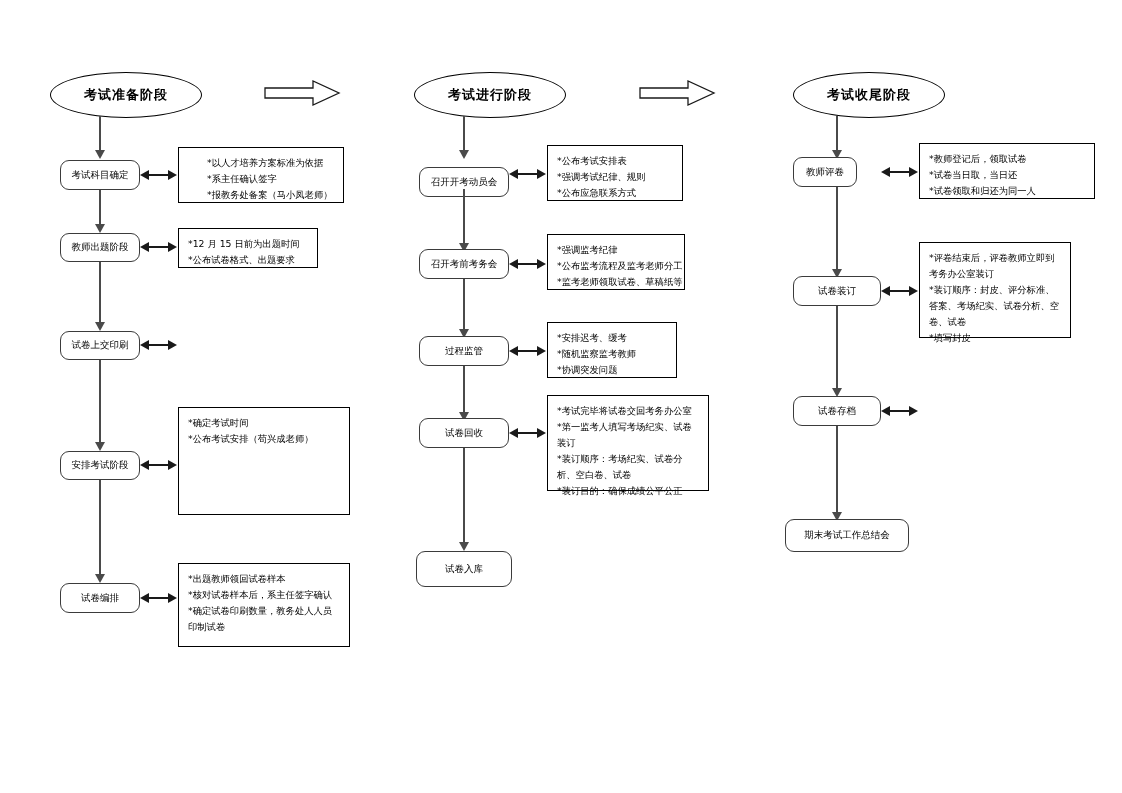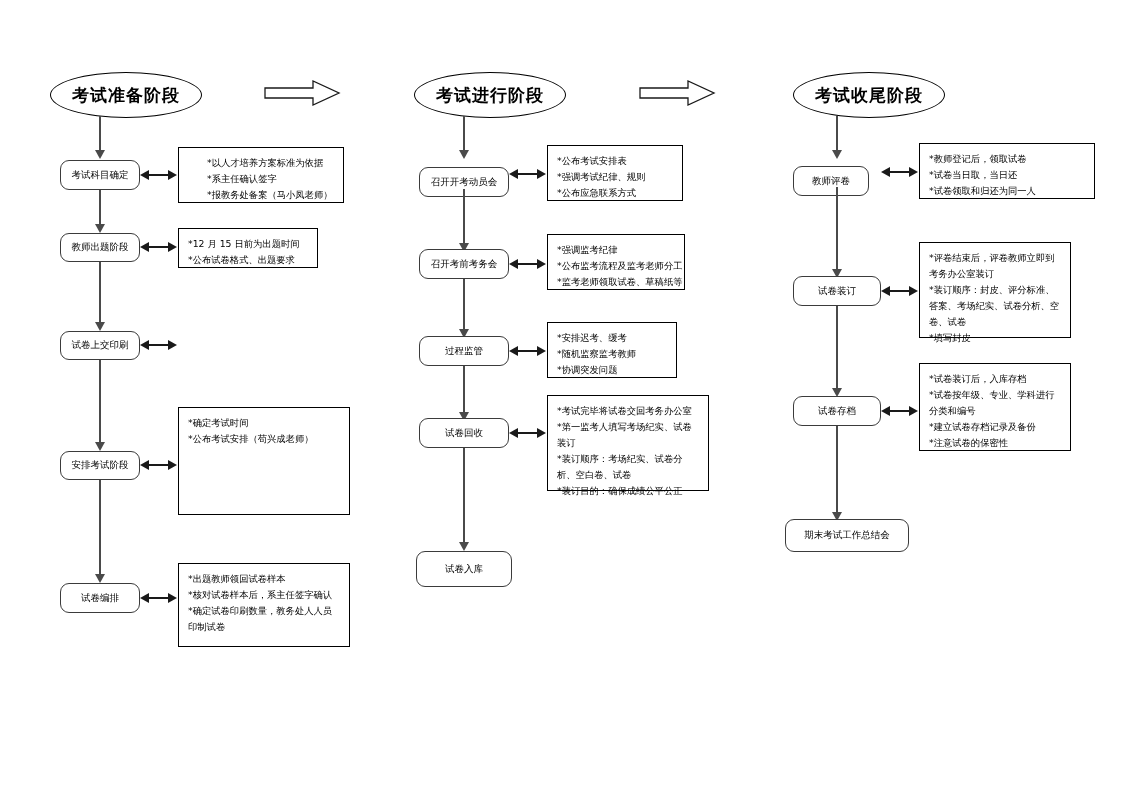--- a/index.html
+++ b/index.html
@@ -25,21 +25,21 @@
   }
   
   .oval {
     position: absolute;
     border: 1.4px solid #000;
     border-radius: 50%;
     background: #fff;
     display: flex;
     align-items: center;
     justify-content: center;
-    font-size: 17px;
+    font-size: 13px;
     font-weight: bold;
     letter-spacing: 1px;
     color: #000;
     white-space: nowrap;
   }
   
   .proc {
     position: absolute;
     border: 1.3px solid #3b3b3b;
     border-radius: 9px;
@@ -266,21 +266,21 @@
     </svg>
   </div>
 
   <div class="col" style="left:748px;">
 
     <div class="oval" style="left:45px; top:72px; width:150px; height:44px;">考试收尾阶段</div>
 
     <div class="vline" style="left:88px; top:116px; height:36px;"></div>
     <div class="vhead" style="left:83.5px; top:150px;"></div>
 
-    <div class="proc" style="left:45px; top:166px; width:76px; height:30px;">教师评卷</div>
+    <div class="proc" style="left:45px; top:157px; width:64px; height:30px;">教师评卷</div>
 
     <div class="hline" style="left:141px; top:171px; width:24px;"></div>
     <div class="hhead-l" style="left:133px; top:166.5px;"></div>
     <div class="hhead-r" style="left:161px; top:166.5px;"></div>
 
     <div class="note" style="left:171px; top:143px; width:176px; height:56px;">
       <div>*教师登记后，领取试卷</div>
       <div>*试卷当日取，当日还</div>
       <div>*试卷领取和归还为同一人</div>
     </div>
@@ -302,26 +302,20 @@
 
     <div class="vline" style="left:88px; top:306px; height:84px;"></div>
     <div class="vhead" style="left:83.5px; top:388px;"></div>
 
     <div class="proc" style="left:45px; top:396px; width:88px; height:30px;">试卷存档</div>
 
     <div class="hline" style="left:141px; top:410px; width:24px;"></div>
     <div class="hhead-l" style="left:133px; top:405.5px;"></div>
     <div class="hhead-r" style="left:161px; top:405.5px;"></div>
 
-    <div class="note" style="left:171px; top:363px; width:152px; height:88px;">
-      <div class="wrap">*试卷装订后，入库存档</div>
-      <div class="wrap">*试卷按年级、专业、学科进行分类和编号</div>
-      <div class="wrap">*建立试卷存档记录及备份</div>
-      <div class="wrap">*注意试卷的保密性</div>
-    </div>
 
     <div class="vline" style="left:88px; top:426px; height:88px;"></div>
     <div class="vhead" style="left:83.5px; top:512px;"></div>
 
     <div class="proc" style="left:37px; top:519px; width:124px; height:33px;">期末考试工作总结会</div>
   </div>
 
 </div>
 
 </body></html>

